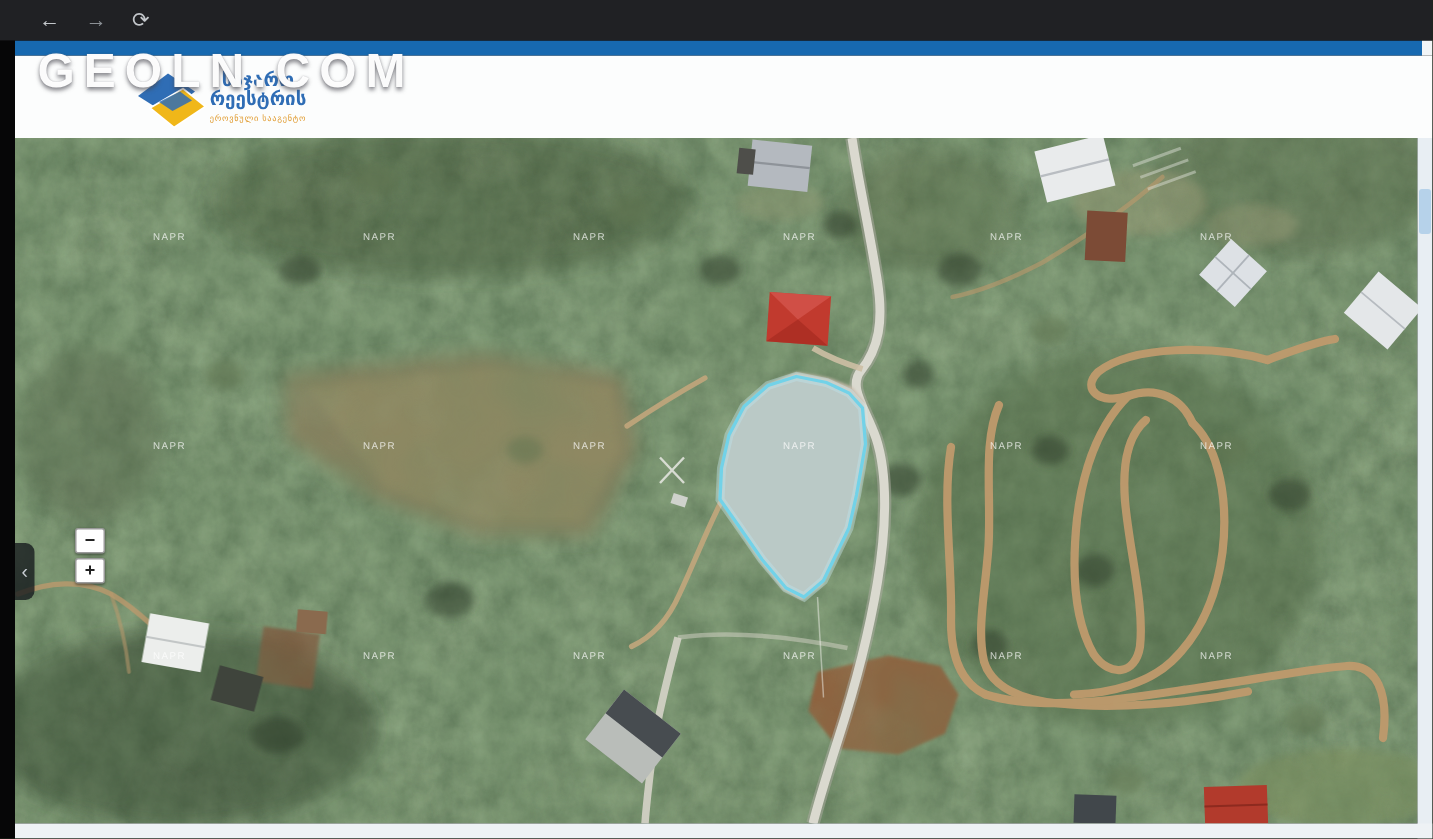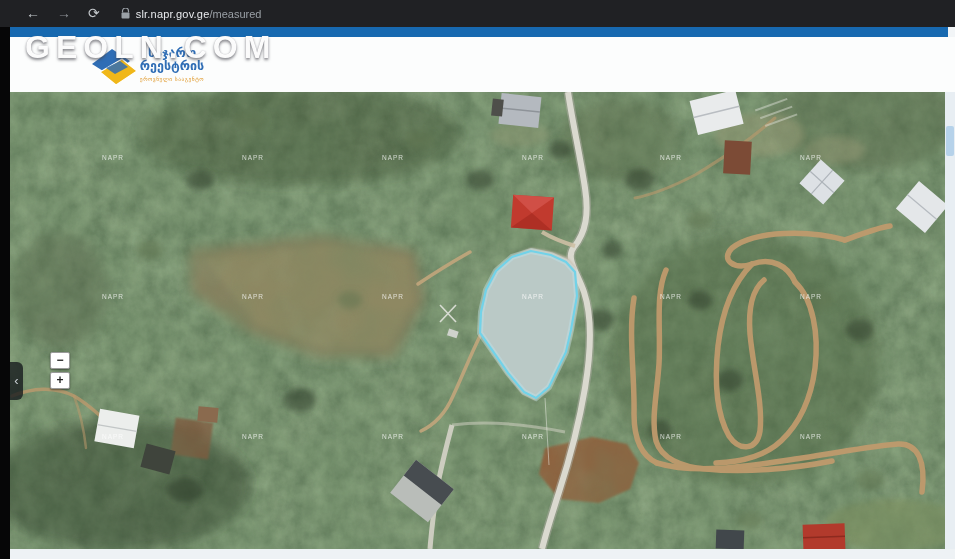--- a/index.html
+++ b/index.html
@@ -52,30 +52,20 @@
   }
   .napr-wm{font-size:6.5px;fill:#ffffff;opacity:.72;letter-spacing:1px;font-family:"Liberation Sans",sans-serif;}
 </style>
 </head>
 <body>
 
 <div class="toolbar">
   <span class="navic">←</span>
   <span class="navic dim">→</span>
   <span class="navic">⟳</span>
-  <span class="urlbox">
-    <span class="lock">
-      <svg width="9" height="11" viewBox="0 0 9 11">
-          <path d="M1.5 4.5V3a3 3 0 0 1 6 0v1.5" fill="none" stroke="#9aa0a6" stroke-width="1.2"></path>
-          <rect x="0.5" y="4.5" width="8" height="6" rx="1" fill="#9aa0a6"></rect>
-        </svg>
-    </span>
-    <span class="url-host">slr.napr.gov.ge</span>
-      <span class="url-path">/measured</span>
-  </span>
 </div>
 <div class="toolbar-corner"></div>
 
 <div class="bluebar"></div>
 <div class="bluebar-gap"></div>
 <div class="header">
   <svg class="logo" viewBox="0 0 130 48">
     <polygon points="2,22 22,7 40,19 21,34" fill="#2f6db5"></polygon>
     <polygon points="10,30 32,17 47,29 26,43" fill="#f0b719" stroke="#ffffff" stroke-width="1.2"></polygon>
     <polygon points="16,26 30,19 38,25 25,32" fill="#2f6db5" opacity=".85"></polygon>

